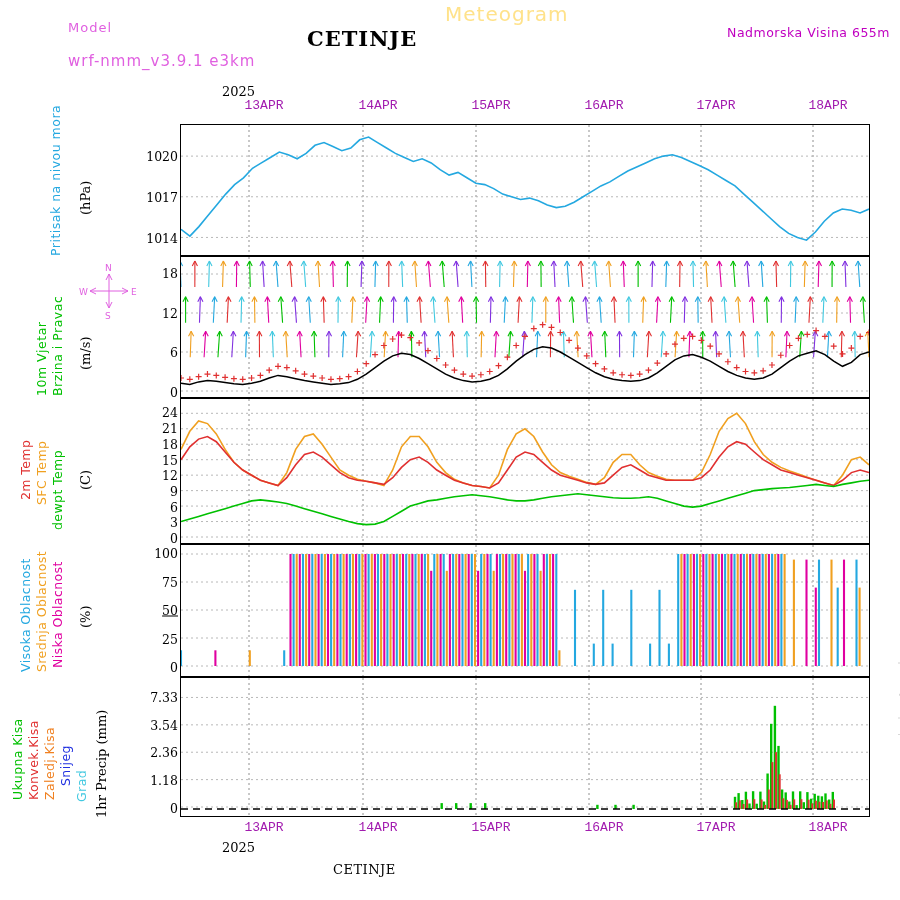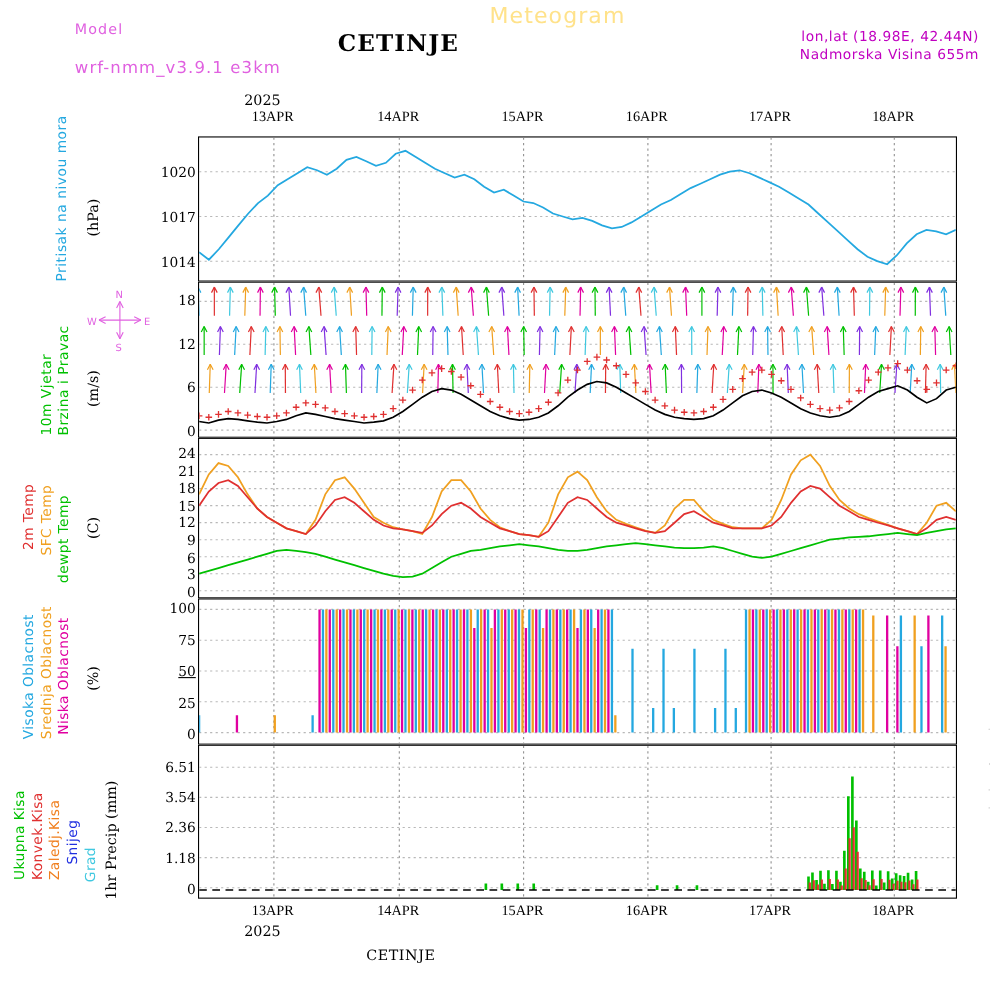--- a/index.html
+++ b/index.html
@@ -58,22 +58,22 @@
   .ytick{
     position:absolute;right:0;
     transform:translateY(-50%);
     font-size:12.5px;color:#000;
     font-family:"DejaVu Serif",serif;
     white-space:nowrap;
   }
   .ytickwrap{position:absolute;width:46px;left:132px;top:0;height:100%;}
   .xtick{
     position:absolute;transform:translateX(-50%);
-    font-size:13px;color:#000000;
-    font-family:Liberation Serif, serif;white-space:nowrap;
+    font-size:13px;color:#a21caf;
+    font-family:Liberation Mono, monospace;white-space:nowrap;margin-left:16px;
   }
   
   .vtitle{
     position:absolute;
     transform-origin:0 0;
     transform:rotate(-90deg);
     white-space:nowrap;
     font-size:12.5px;
     letter-spacing:.5px;
   }
@@ -102,21 +102,20 @@
   #compass line{stroke:#e060e0;stroke-width:1;}
 </style>
 </head>
 <body>
 
 <div class="abs" id="meteogram-label">Meteogram</div>
 <div class="abs" id="model-label">Model</div>
 <div class="abs" id="model-name">wrf-nmm_v3.9.1 e3km</div>
 <div class="abs" id="station-title">CETINJE</div>
 <div class="abs" id="meta-block">
-  <div>lon,lat (18.98E, 42.44N)</div>
   <div>Nadmorska Visina 655m</div>
 </div>
 <div class="abs" id="watermark">made by Angel</div>
 <div class="abs" id="year-top">2025</div>
 <div class="abs" id="year-bottom">2025</div>
 <div class="abs" id="bottom-station">CETINJE</div>
 
 <div class="abs" id="xaxis-top" style="left:180px;top:98px;width:690px;height:18px;">
     <div class="xtick" style="left: 68px; top: 0px;">13APR</div>
     <div class="xtick" style="left: 182px; top: 0px;">14APR</div>
@@ -867,21 +866,21 @@
         <line x1="653.0" x2="653.0" y1="131.0" y2="121.6" stroke="#e03030" stroke-width="2"></line>
       </g>
     <line x1="0" y1="131" x2="688" y2="131" stroke="#000" stroke-width="1.4" stroke-dasharray="7,5"></line>
   </svg>
 </div>
 <div class="ytickwrap" style="top:677px;height:140px;" id="yt-precip">
     <div class="ytick" style="top: 131px;">0</div>
     <div class="ytick" style="top: 103.17px;">1.18</div>
     <div class="ytick" style="top: 75.3396px;">2.36</div>
     <div class="ytick" style="top: 47.5094px;">3.54</div>
-    <div class="ytick" style="top: 19.6792px;">6.51</div>
+    <div class="ytick" style="top: 19.6792px;">7.33</div>
   </div>
 <div class="vtitle legend-line" style="left:10px;top:800px;color:#00c000;">Ukupna Kisa</div>
 <div class="vtitle legend-line" style="left:26px;top:800px;color:#e03030;">Konvek.Kisa</div>
 <div class="vtitle legend-line" style="left:42px;top:800px;color:#f08020;">Zaledj.Kisa</div>
 <div class="vtitle legend-line" style="left:58px;top:786px;color:#2030e0;">Snijeg</div>
 <div class="vtitle legend-line" style="left:74px;top:802px;color:#40c8e0;">Grad</div>
 <div class="unit" style="left:94px;top:818px;">1hr Precip (mm)</div>
 
 <div class="abs" id="xaxis-bottom" style="left:180px;top:820px;width:690px;height:18px;">
     <div class="xtick" style="left: 68px; top: 0px;">13APR</div>

